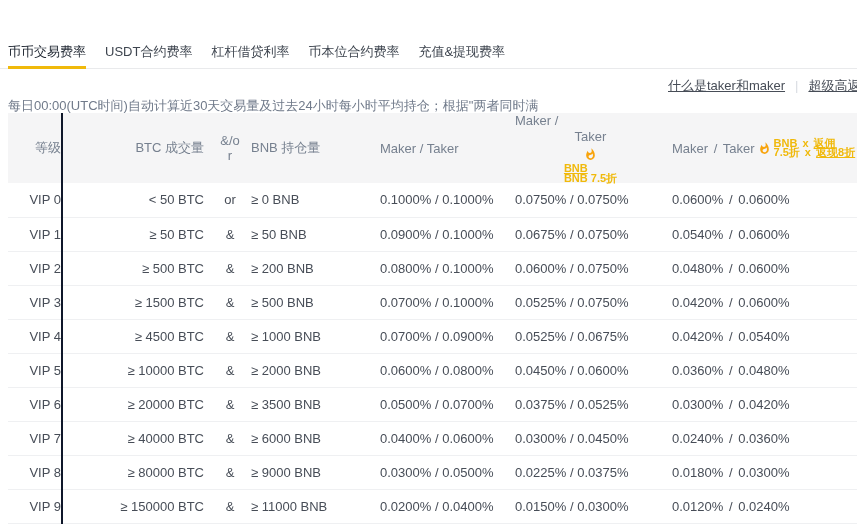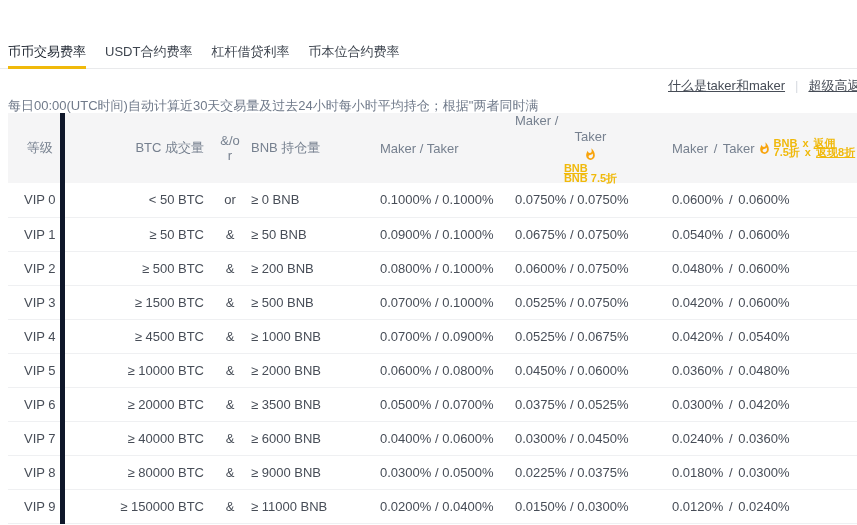--- a/index.html
+++ b/index.html
@@ -55,21 +55,21 @@
   th{
     background:var(--header-bg);
     font-size:13px;font-weight:400;color:var(--muted);
     height:50px;vertical-align:middle;
   }
   td{
     font-size:13px;color:var(--text);
     height:34px;vertical-align:middle;
     border-bottom:1px solid var(--border);
   }
-  .c1{text-align:center;padding-left:12px;border-right:5px solid #0f172a;}
+  .c1{text-align:right;padding-left:12px;border-right:2px solid #0f172a;}
   .c2{text-align:right;padding-right:8px;}
   .c3{text-align:center;}
   th.c3{padding:0 7px;word-break:break-all;line-height:15px;}
   .c4{text-align:left;padding-left:3px;}
   .c5{text-align:left;padding-left:14px;}
   .c6{text-align:left;padding-left:4px;}
   .c7{text-align:left;padding-left:6px;}
   td.c7{word-spacing:2px;}
   th.c7 .hdr-flex{word-spacing:2px;}
   
@@ -86,20 +86,21 @@
   .badge .u{text-decoration:underline;cursor:pointer;}
 </style>
 </head>
 <body>
 
 <div class="tabbar">
   <div class="tab active">币币交易费率</div>
   <div class="tab">USDT合约费率</div>
   <div class="tab">杠杆借贷利率</div>
   <div class="tab">币本位合约费率</div>
+  <div class="tab">充值&amp;提现费率</div>
 </div>
 
 <div class="desc">
   <div>每日00:00(UTC时间)自动计算近30天交易量及过去24小时每小时平均持仓；根据"两者同时满足"的</div>
   <div>规则，在每日02:00(UTC 时间)自动更新手续费等级和手续费率。</div>
 </div>
 
 <div class="links">
   <a>什么是taker和maker</a>
   <span class="divider">|</span>

